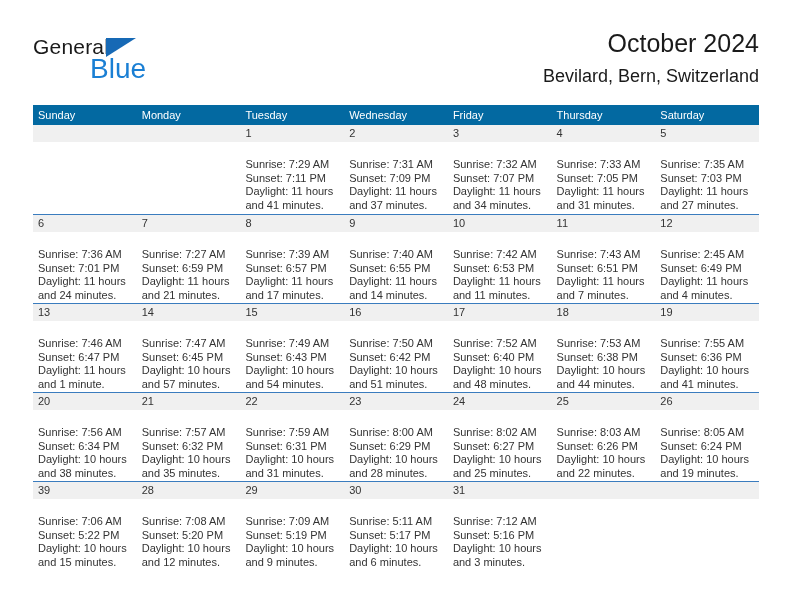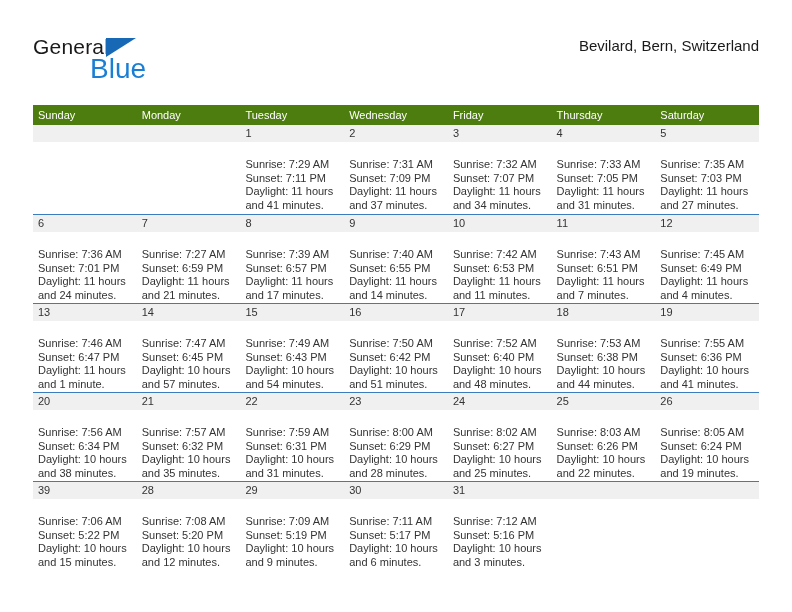--- a/index.html
+++ b/index.html
@@ -70,37 +70,37 @@
     top: 0;
     text-align: right;
   }
   .cal-title {
     font-size: 25px;
     color: #1a1a1a;
     line-height: 30px;
     white-space: nowrap;
   }
   .cal-subtitle {
-    font-size: 15px;
+    font-size: 18px;
     color: #1a1a1a;
     line-height: 20px;
     margin-top: 8px;
     white-space: nowrap;
   }
 
   
   .calendar {
     position: absolute;
     left: 33px;
     top: 105px;
     width: 726px;
   }
   .weekday-row {
     display: flex;
-    background: #4d7c0f;
+    background: #0369a1;
     height: 20px;
   }
   .weekday {
     flex: 1 1 0;
     color: #ffffff;
     font-size: 11px;
     line-height: 20px;
     padding-left: 5px;
     box-sizing: border-box;
     white-space: nowrap;
@@ -147,20 +147,21 @@
 
 <div class="page">
 
   <div class="header">
     <div class="brand">
       <span class="brand-general">General</span>
       <span class="brand-tri"></span>
       <span class="brand-blue">Blue</span>
     </div>
     <div class="title-block">
+      <div class="cal-title">October 2024</div>
       <div class="cal-subtitle">Bevilard, Bern, Switzerland</div>
     </div>
   </div>
 
   <div class="calendar">
     <div class="weekday-row">
       <div class="weekday">Sunday</div>
       <div class="weekday">Monday</div>
       <div class="weekday">Tuesday</div>
       <div class="weekday">Wednesday</div>
@@ -273,21 +274,21 @@
             <div class="day-body">
               <div>Sunrise: 7:43 AM</div>
               <div>Sunset: 6:51 PM</div>
               <div>Daylight: 11 hours</div>
               <div>and 7 minutes.</div>
             </div>
           </div>
           <div class="day-cell">
             <div class="day-num-band">12</div>
             <div class="day-body">
-              <div>Sunrise: 7:45 AM</div>
+              <div>Sunrise: 2:45 AM</div>
               <div>Sunset: 6:49 PM</div>
               <div>Daylight: 11 hours</div>
               <div>and 4 minutes.</div>
             </div>
           </div>
         </div>
         <div class="week-row">
           <div class="day-cell">
             <div class="day-num-band">13</div>
             <div class="day-body">
@@ -441,21 +442,21 @@
             <div class="day-body">
               <div>Sunrise: 7:09 AM</div>
               <div>Sunset: 5:19 PM</div>
               <div>Daylight: 10 hours</div>
               <div>and 9 minutes.</div>
             </div>
           </div>
           <div class="day-cell">
             <div class="day-num-band">30</div>
             <div class="day-body">
-              <div>Sunrise: 7:11 AM</div>
+              <div>Sunrise: 5:11 AM</div>
               <div>Sunset: 5:17 PM</div>
               <div>Daylight: 10 hours</div>
               <div>and 6 minutes.</div>
             </div>
           </div>
           <div class="day-cell">
             <div class="day-num-band">31</div>
             <div class="day-body">
               <div>Sunrise: 7:12 AM</div>
               <div>Sunset: 5:16 PM</div>

